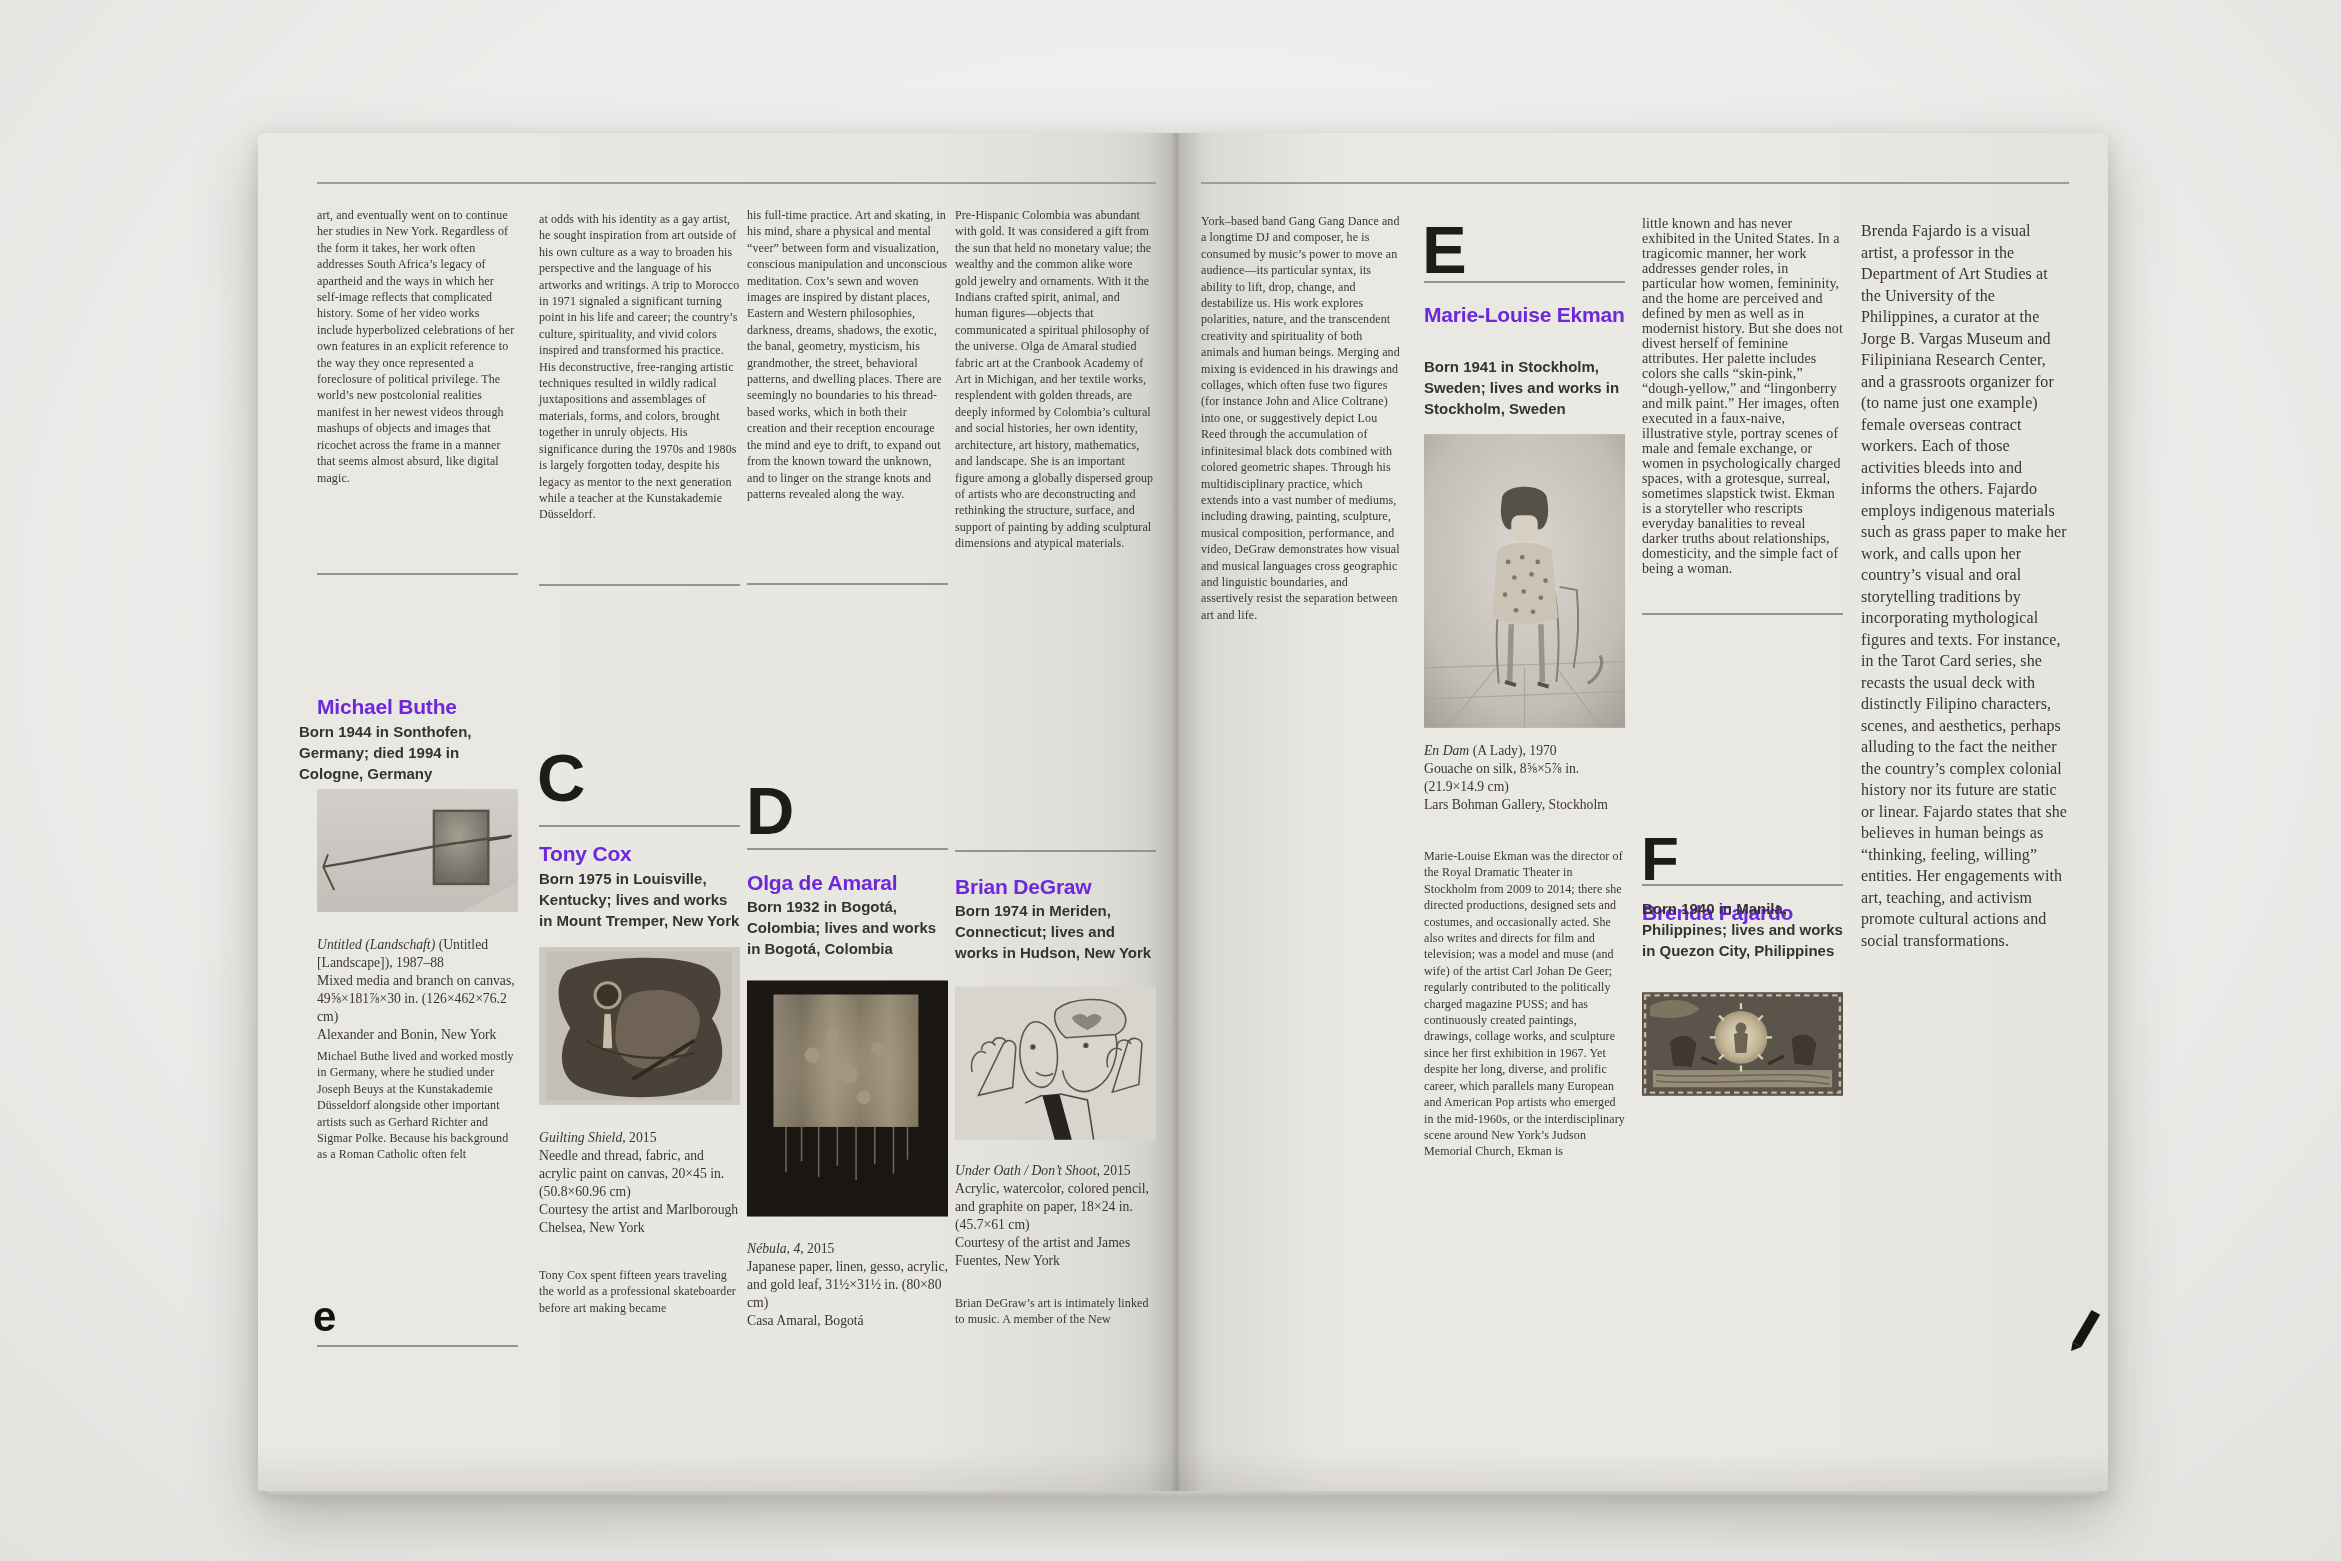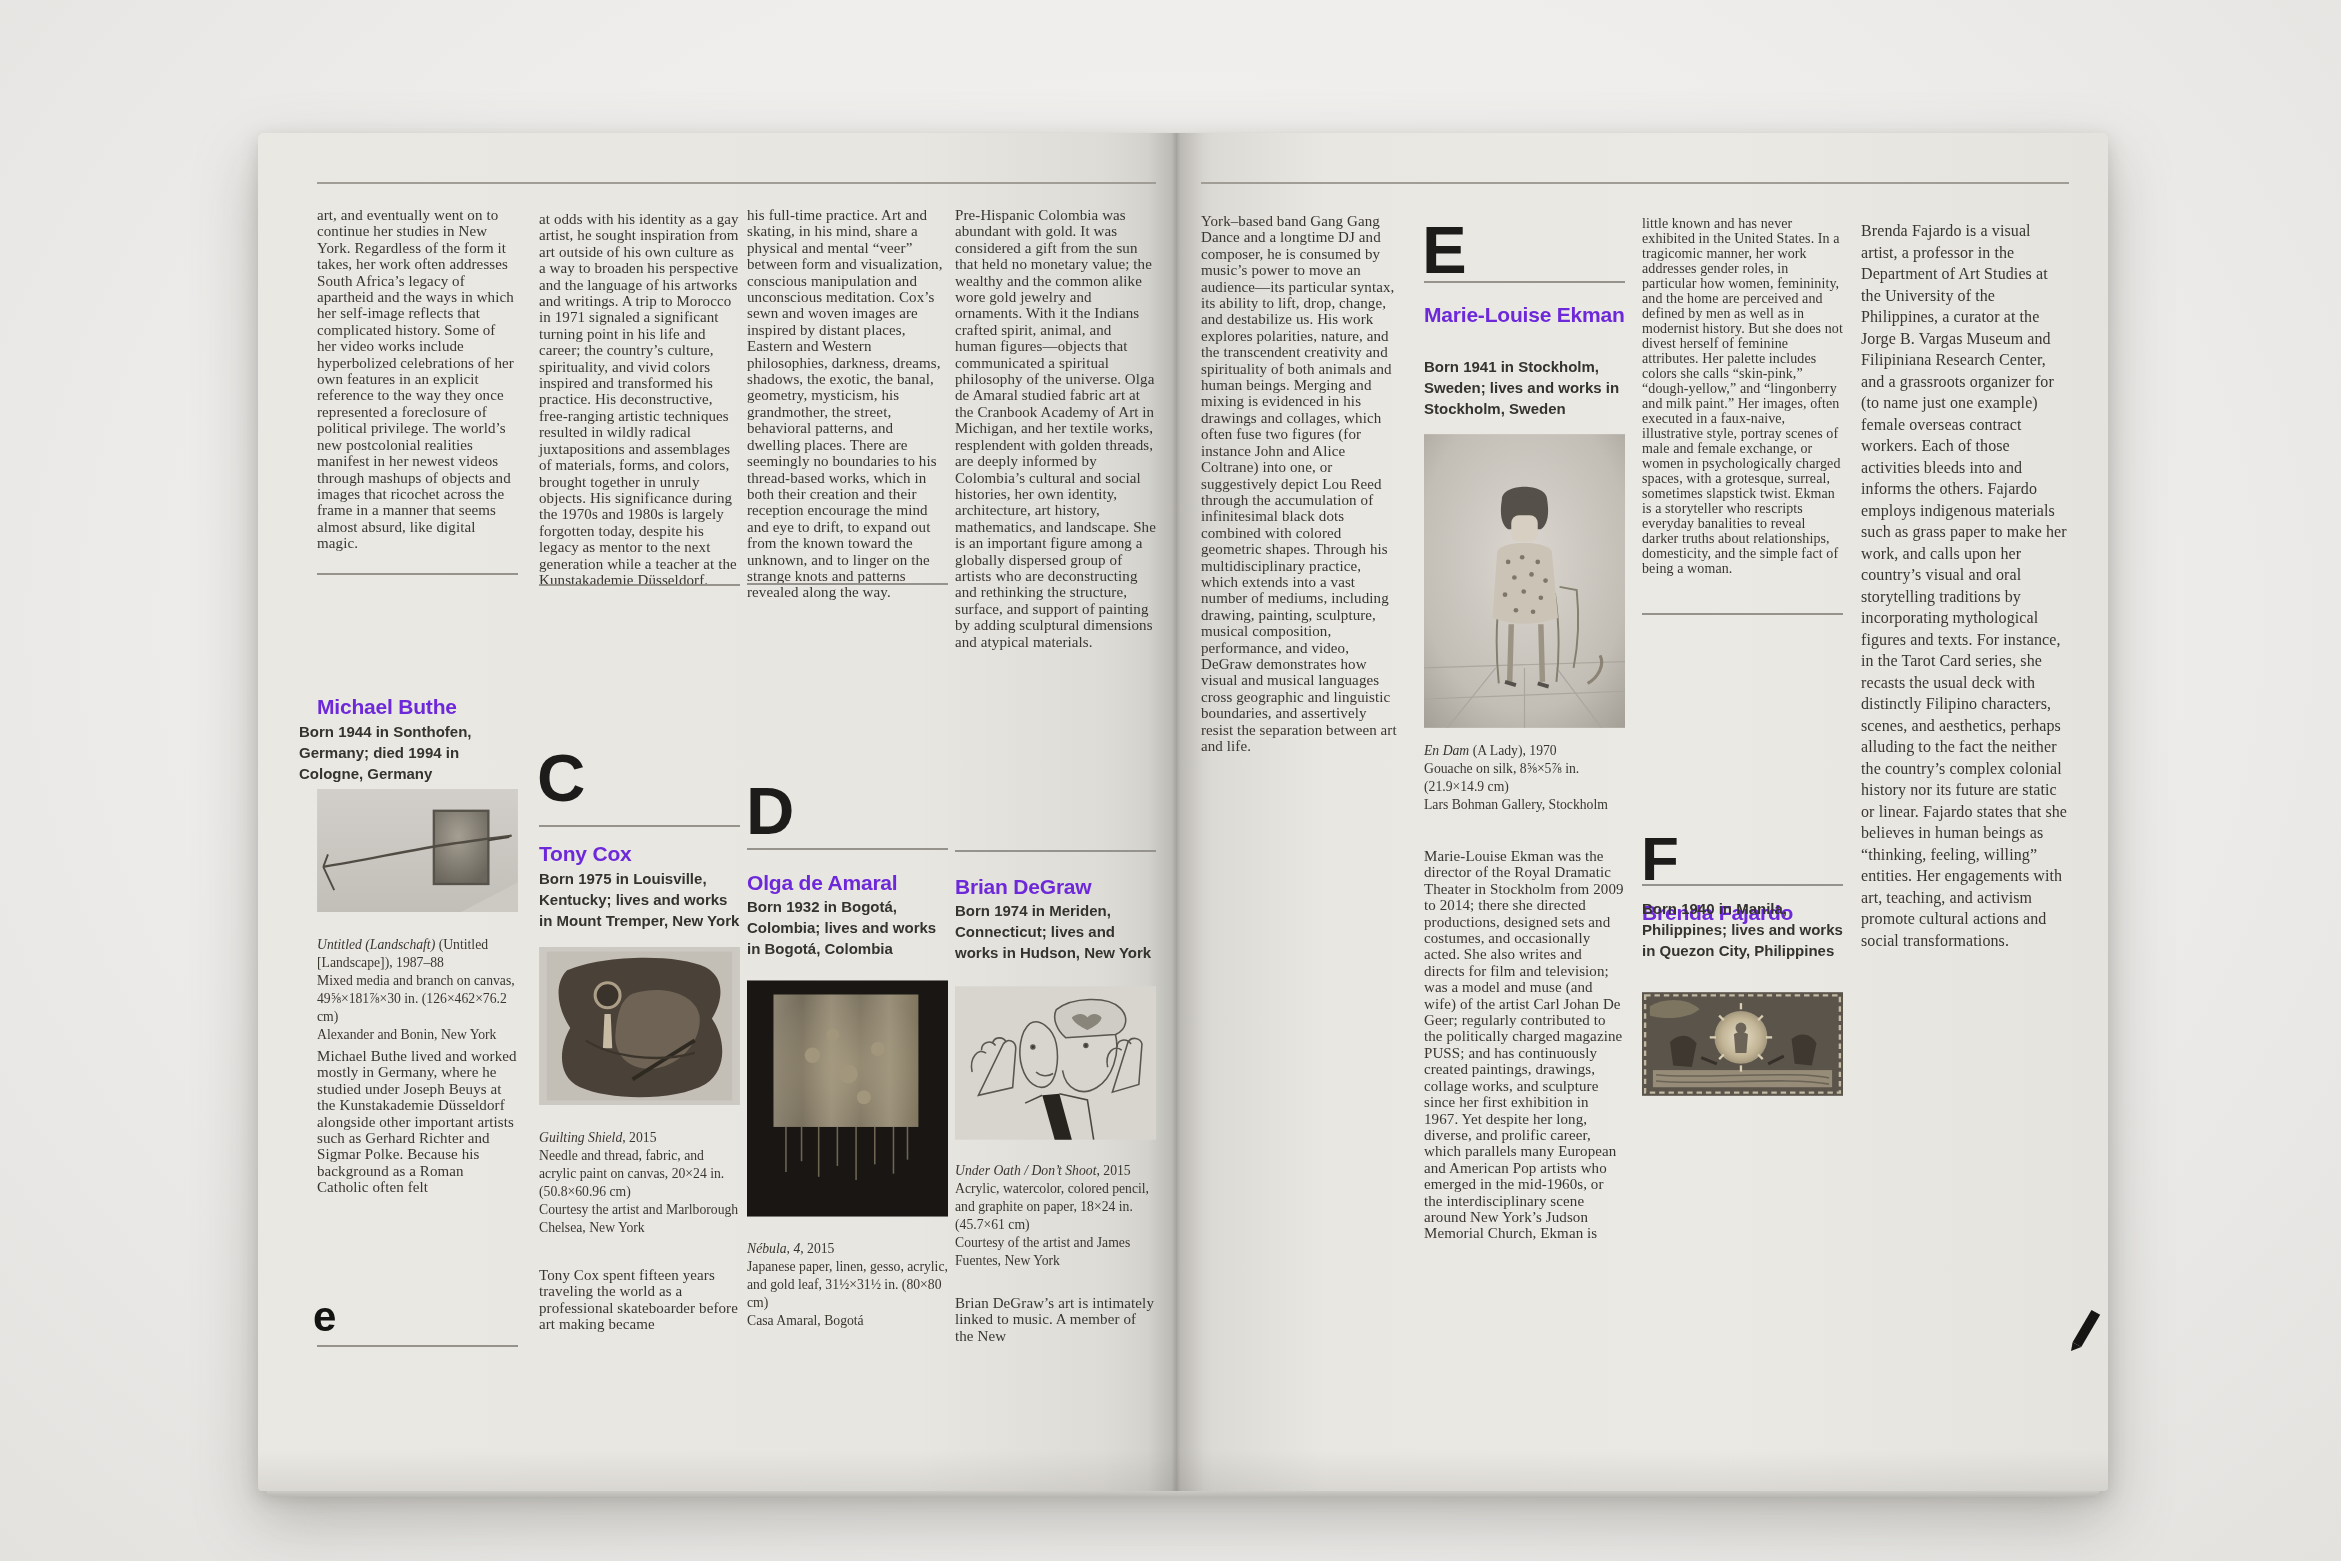--- a/index.html
+++ b/index.html
@@ -31,21 +31,21 @@
   .book-edge{
     position:absolute;left:7.8px;right:7.8px;bottom:-5.5px;height:9.4px;
     background:linear-gradient(180deg,#d9d7d2,#b9b7b2);
     border-radius:0 0 7.8px 7.8px;
   }
   .gutter{
     position:absolute;left:890px;top:0;width:56px;height:100%;pointer-events:none;
     background:linear-gradient(90deg,rgba(110,105,98,0) 0%,rgba(110,105,98,.18) 42%,rgba(80,76,70,.30) 50%,rgba(110,105,98,.16) 58%,rgba(110,105,98,0) 100%);
   }
   .blk{position:absolute;width:201px;}
-  .body-text{font-size:15px;line-height:16.4px;color:#39362f;letter-spacing:0.1px;}
+  .body-text{font-size:12px;line-height:16.4px;color:#39362f;letter-spacing:0.1px;}
   .rule{position:absolute;width:201px;height:1.6px;background:#96938c;}
   .rule-top{position:absolute;height:1.6px;background:#a09d96;}
   .section-letter{
     position:absolute;font-family:"Liberation Sans","DejaVu Sans",sans-serif;
     font-weight:700;font-size:67px;line-height:59px;letter-spacing:-2.3px;color:#1d1c1a;
   }
   .entry-name{
     font-family:"Liberation Sans","DejaVu Sans",sans-serif;
     font-weight:700;font-size:21px;line-height:23.4px;letter-spacing:-0.2px;color:#6d28d9;
   }
@@ -123,21 +123,21 @@
         <path d="M120 60 C160 48,200 60,206 88 C210 116,186 150,150 156 C118 160,96 140,98 112 C100 88,104 68,120 60 Z" fill="#6e6354"></path>
         <circle cx="88" cy="62" r="17" fill="#3a332b" stroke="#b0a document692" stroke-width="0"></circle>
         <circle cx="88" cy="62" r="16" fill="none" stroke="#ad9f87" stroke-width="4"></circle>
         <path d="M84 86 L92 86 L94 130 L82 130 Z" fill="#c8bca6"></path>
         <path d="M120 170 L200 120" stroke="#2e2921" stroke-width="5"></path>
         <path d="M60 120 C90 140,150 150,200 136" stroke="#3c352c" stroke-width="3" fill="none"></path>
       </svg>
     </div>
     <div class="blk caption" style="left:281px;top:996px;">
       <span class="it">Guilting Shield</span><span>, 2015</span>
-      <div>Needle and thread, fabric, and acrylic paint on canvas, 20×24 in. (50.8×60.96 cm)</div>
+      <div>Needle and thread, fabric, and acrylic paint on canvas, 20×45 in. (50.8×60.96 cm)</div>
       <div>Courtesy the artist and Marlborough Chelsea, New York</div>
     </div>
     <div class="blk body-text" style="left:281px;top:1134px;">Tony Cox spent fifteen years traveling the world as a professional skateboarder before art making became</div>
 
     <div class="blk body-text" style="left:489px;top:74px;">his full-time practice. Art and skating, in his mind, share a physical and mental “veer” between form and visualization, conscious manipulation and unconscious meditation. Cox’s sewn and woven images are inspired by distant places, Eastern and Western philosophies, darkness, dreams, shadows, the exotic, the banal, geometry, mysticism, his grandmother, the street, behavioral patterns, and dwelling places. There are seemingly no boundaries to his thread-based works, which in both their creation and their reception encourage the mind and eye to drift, to expand out from the known toward the unknown, and to linger on the strange knots and patterns revealed along the way.</div>
     <div class="rule" style="left:489px;top:450px;"></div>
     <div class="section-letter" style="left:488px;top:648px;">D</div>
     <div class="rule" style="left:489px;top:715px;"></div>
     <div class="blk entry-name" style="left:489px;top:738px;">Olga de Amaral</div>
     <div class="blk entry-bio" style="left:489px;top:763px;">Born 1932 in Bogotá, Colombia; lives and works in Bogotá, Colombia</div>

